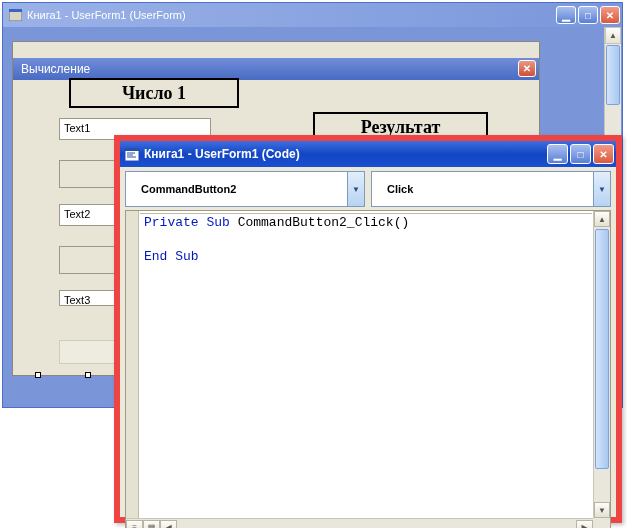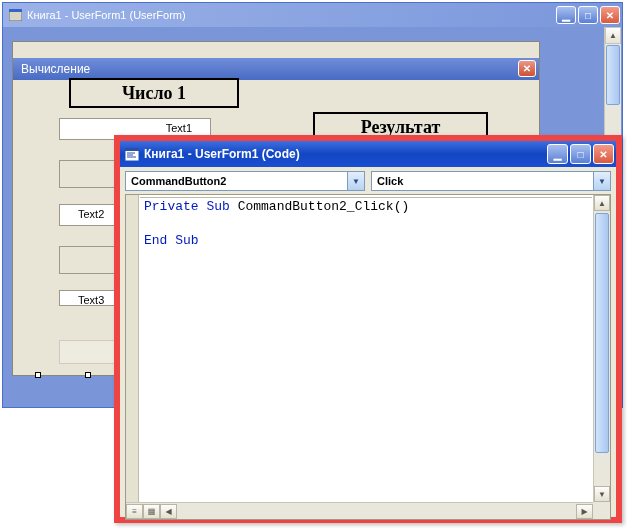--- a/index.html
+++ b/index.html
@@ -117,23 +117,22 @@
     font-family: "Times New Roman", serif;
     font-weight: bold;
     font-size: 18px;
     display:flex; align-items:center; justify-content:center;
   }
   .textbox {
     position:absolute;
     background:#fff;
     border:1px solid #9c998a;
     font-size:11px;
-    padding:3px 18px;
+    padding:3px 4px;
     color:#000;
-    text-align:right;
   }
 
   .ruler-handles {
     position:absolute;
     left:22px; bottom:-3px;
     display:flex;
   }
   .ruler-handles .h {
     width:6px;height:6px;background:#fff;border:1px solid #000;
     margin-right:44px;
@@ -157,26 +156,26 @@
   .code-window > .titlebar .winbtn { width:21px; height:20px; }
 
   .combo-row {
     display:flex;
     gap:6px;
     padding:4px 5px 3px 5px;
     background:#ece9d8;
   }
   .combo {
     flex:1;
-    height:20px;
+    height:36px;
     background:#fff;
     border:1px solid #7d9bc1;
     display:flex; align-items:center;
     font-size:11px; font-weight:bold;
-    padding-left:5px;
+    padding-left:15px;
     position:relative;
   }
   .combo .caret {
     position:absolute; right:0; top:0; bottom:0;
     width:17px;
     background:linear-gradient(#e2eefb,#b7d3f3);
     border-left:1px solid #7d9bc1;
     display:flex;align-items:center;justify-content:center;
     color:#2a4b84;font-size:8px;
   }

